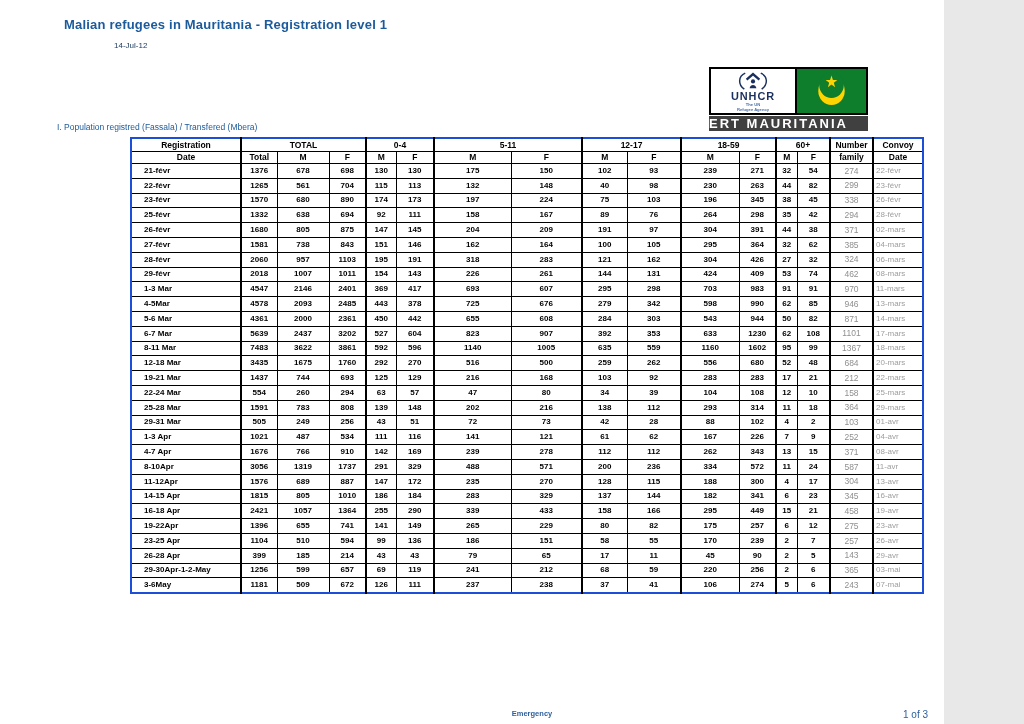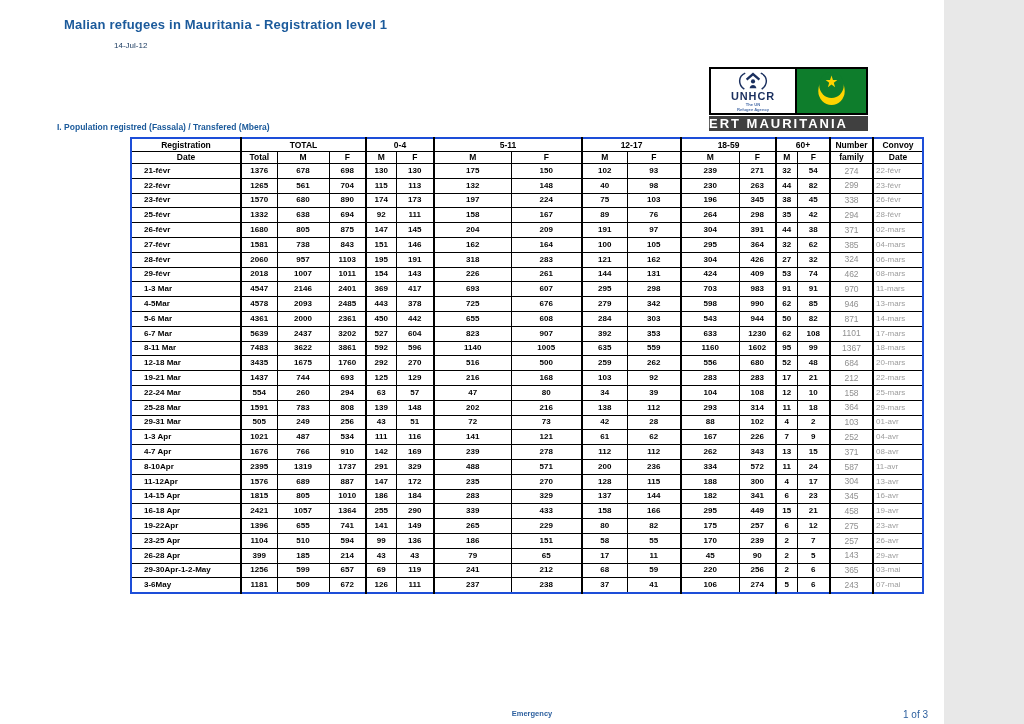--- a/index.html
+++ b/index.html
@@ -13,21 +13,21 @@
   .doc-title{
     position:absolute;left:64px;top:17px;
     font-size:13px;font-weight:bold;color:#1b5a9b;letter-spacing:.2px;
   }
   .doc-date{
     position:absolute;left:114px;top:41px;
     font-size:8px;font-weight:normal;color:#17375d;
   }
   .section-heading{
     position:absolute;left:57px;top:122px;
-    font-size:8.5px;font-weight:bold;color:#1b5a9b;
+    font-size:8.5px;font-weight:normal;color:#1b5a9b;
   }
   
   .logo-block{
     position:absolute;left:709px;top:67px;width:159px;
   }
   .logo-row{display:flex;border:2px solid #000;background:#fca5a5;height:44px;}
   .unhcr-box{width:84px;background:#fff;border-right:2px solid #000;
     display:flex;align-items:center;justify-content:center;}
   .flag-box{flex:1;}
   .ert-bar{
@@ -500,21 +500,21 @@
           <td>112</td>
           <td class="g">262</td>
           <td>343</td>
           <td class="g">13</td>
           <td>15</td>
           <td class="g c-family">371</td>
           <td class="g c-convoy">08-avr</td>
         </tr>
         <tr>
           <td class="c-date">8-10Apr</td>
-          <td class="g">2395</td>
+          <td class="g">3056</td>
           <td>1319</td>
           <td>1737</td>
           <td class="g">291</td>
           <td>329</td>
           <td class="g">488</td>
           <td>571</td>
           <td class="g">200</td>
           <td>236</td>
           <td class="g">334</td>
           <td>572</td>

